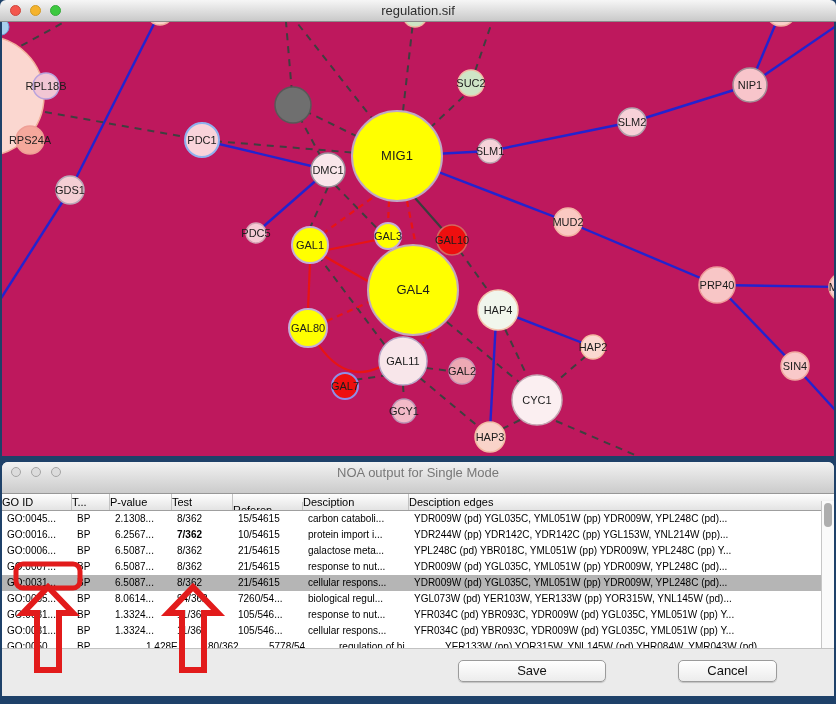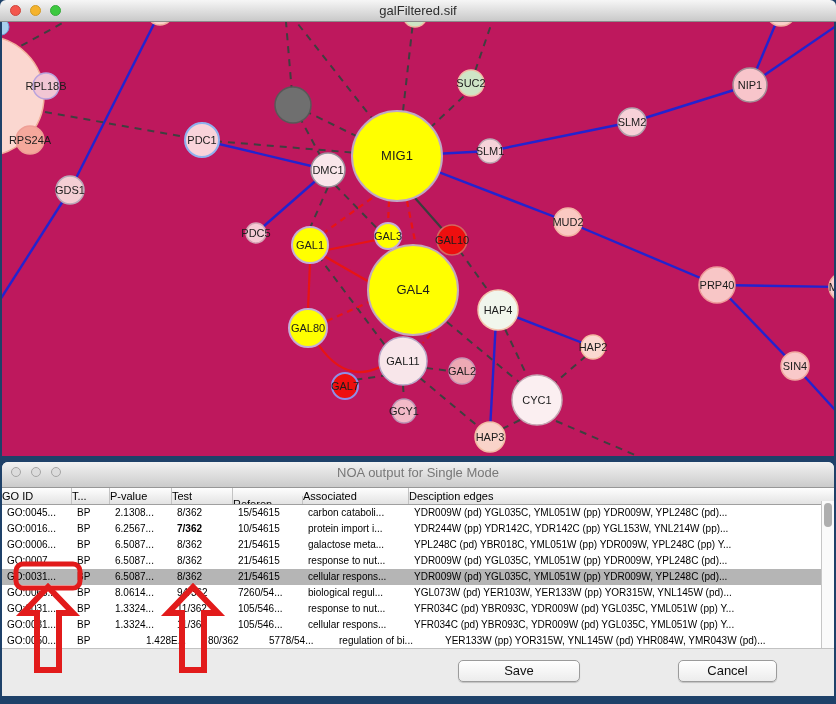--- a/index.html
+++ b/index.html
@@ -22,21 +22,21 @@
   #net-svg text.big{font-size:13px}
   .e-blue{stroke:#2323cf;stroke-width:2.4;fill:none}
   .e-dash{stroke:#3f3f3f;stroke-width:2;stroke-dasharray:7 6;fill:none}
   .e-solid{stroke:#3c3c3c;stroke-width:2.2;fill:none}
   .e-red{stroke:#e81414;stroke-width:2.2;fill:none}
   .e-reddash{stroke:#e81414;stroke-width:2.2;stroke-dasharray:6 5;fill:none}
 
   
   #noa{position:absolute;left:2px;top:462px;width:832px;height:234px;background:#ececec;
     border-radius:6px 6px 0 0;overflow:hidden}
-  #noa-bar{position:relative;height:26px;background:linear-gradient(#f2f2f2,#cbcbcb);
+  #noa-bar{position:relative;height:32px;background:linear-gradient(#f2f2f2,#cbcbcb);
     border-bottom:1px solid #979797;box-sizing:border-box}
   .gdot{position:absolute;top:5px;width:10px;height:10px;border-radius:50%;
     background:#dcdcdc;border:1px solid #a5a5a5;box-sizing:border-box}
   #noa-title{position:absolute;left:0;right:0;top:0;height:22px;text-align:center;
     font-size:13px;line-height:21px;color:#787878}
 
   #thead{display:flex;height:17px;background:linear-gradient(#fefefe,#e3e3e3);
     border-bottom:1px solid #9f9f9f;box-sizing:border-box}
   .th{font-size:11px;line-height:16px;text-align:left;border-right:1px solid #c3c3c3;
     overflow:hidden;white-space:nowrap;box-sizing:border-box;flex-shrink:0}
@@ -49,34 +49,34 @@
 
   #vscroll{position:absolute;right:0;top:39px;width:13px;height:147px;background:#fafafa;
     border-left:1px solid #c6c6c6;box-sizing:border-box}
   #vthumb{position:absolute;left:2px;top:2px;width:8px;height:24px;background:#aeaeae;border-radius:4px}
 
   #btnpanel{position:absolute;left:0;top:186px;width:832px;height:48px;background:#ebebeb;
     border-top:1px solid #c2c2c2;box-sizing:border-box}
   .mac-btn{position:absolute;top:11px;height:22px;border:1px solid #9b9b9b;border-radius:5px;
     background:linear-gradient(#ffffff,#ececec);font-size:13px;text-align:center;line-height:20px;
     box-sizing:border-box;box-shadow:0 1px 1px rgba(0,0,0,.18);color:#111;cursor:default}
-  #save-btn{left:456px;width:122px}
+  #save-btn{left:456px;width:148px}
   #cancel-btn{left:676px;width:99px}
 
   
   #annot{position:absolute;left:0;top:0;width:836px;height:704px;pointer-events:none;z-index:60}
 </style>
 </head>
 <body>
 
 <div id="titlebar">
   <span class="tl" id="tl-close"></span>
   <span class="tl" id="tl-min"></span>
   <span class="tl" id="tl-max"></span>
-  <div id="window-title">galFiltered.sif</div>
+  <div id="window-title">regulation.sif</div>
 </div>
 
 <div id="canvas">
   <svg id="net-svg" width="832" height="434" viewBox="2 22 832 434">
       <line x1="160" y1="12" x2="70" y2="190" class="e-blue"></line>
       <line x1="70" y1="190" x2="0" y2="300" class="e-blue"></line>
       <line x1="202" y1="140" x2="328" y2="170" class="e-blue"></line>
       <line x1="328" y1="170" x2="256" y2="233" class="e-blue"></line>
       <line x1="397" y1="156" x2="490" y2="151" class="e-blue"></line>
       <line x1="490" y1="151" x2="632" y2="122" class="e-blue"></line>
@@ -266,21 +266,21 @@
     <span class="gdot" style="left:49px"></span>
     <div id="noa-title">NOA output for Single Mode</div>
   </div>
 
   <div id="thead">
       <div class="th" style="width: 70px;">GO ID</div>
       <div class="th" style="width: 38px;">T...</div>
       <div class="th" style="width: 62px;">P-value</div>
       <div class="th" style="width: 61px;">Test</div>
       <div class="th" style="width: 70px; margin-top: 8px;">Referen...</div>
-      <div class="th" style="width: 106px;">Associated</div>
+      <div class="th" style="width: 106px;">Desciption</div>
       <div class="th" style="width: 412px;">Desciption edges</div>
     </div>
   <div id="tbody">
       <div class="tr">
         <div class="td" style="width: 70px;">GO:0045...</div>
         <div class="td" style="width: 38px;">BP</div>
         <div class="td" style="width: 62px;">2.1308...</div>
         <div class="td" style="width: 61px;">8/362</div>
         <div class="td" style="width: 70px;">15/54615</div>
         <div class="td" style="width: 106px;">carbon cataboli...</div>

